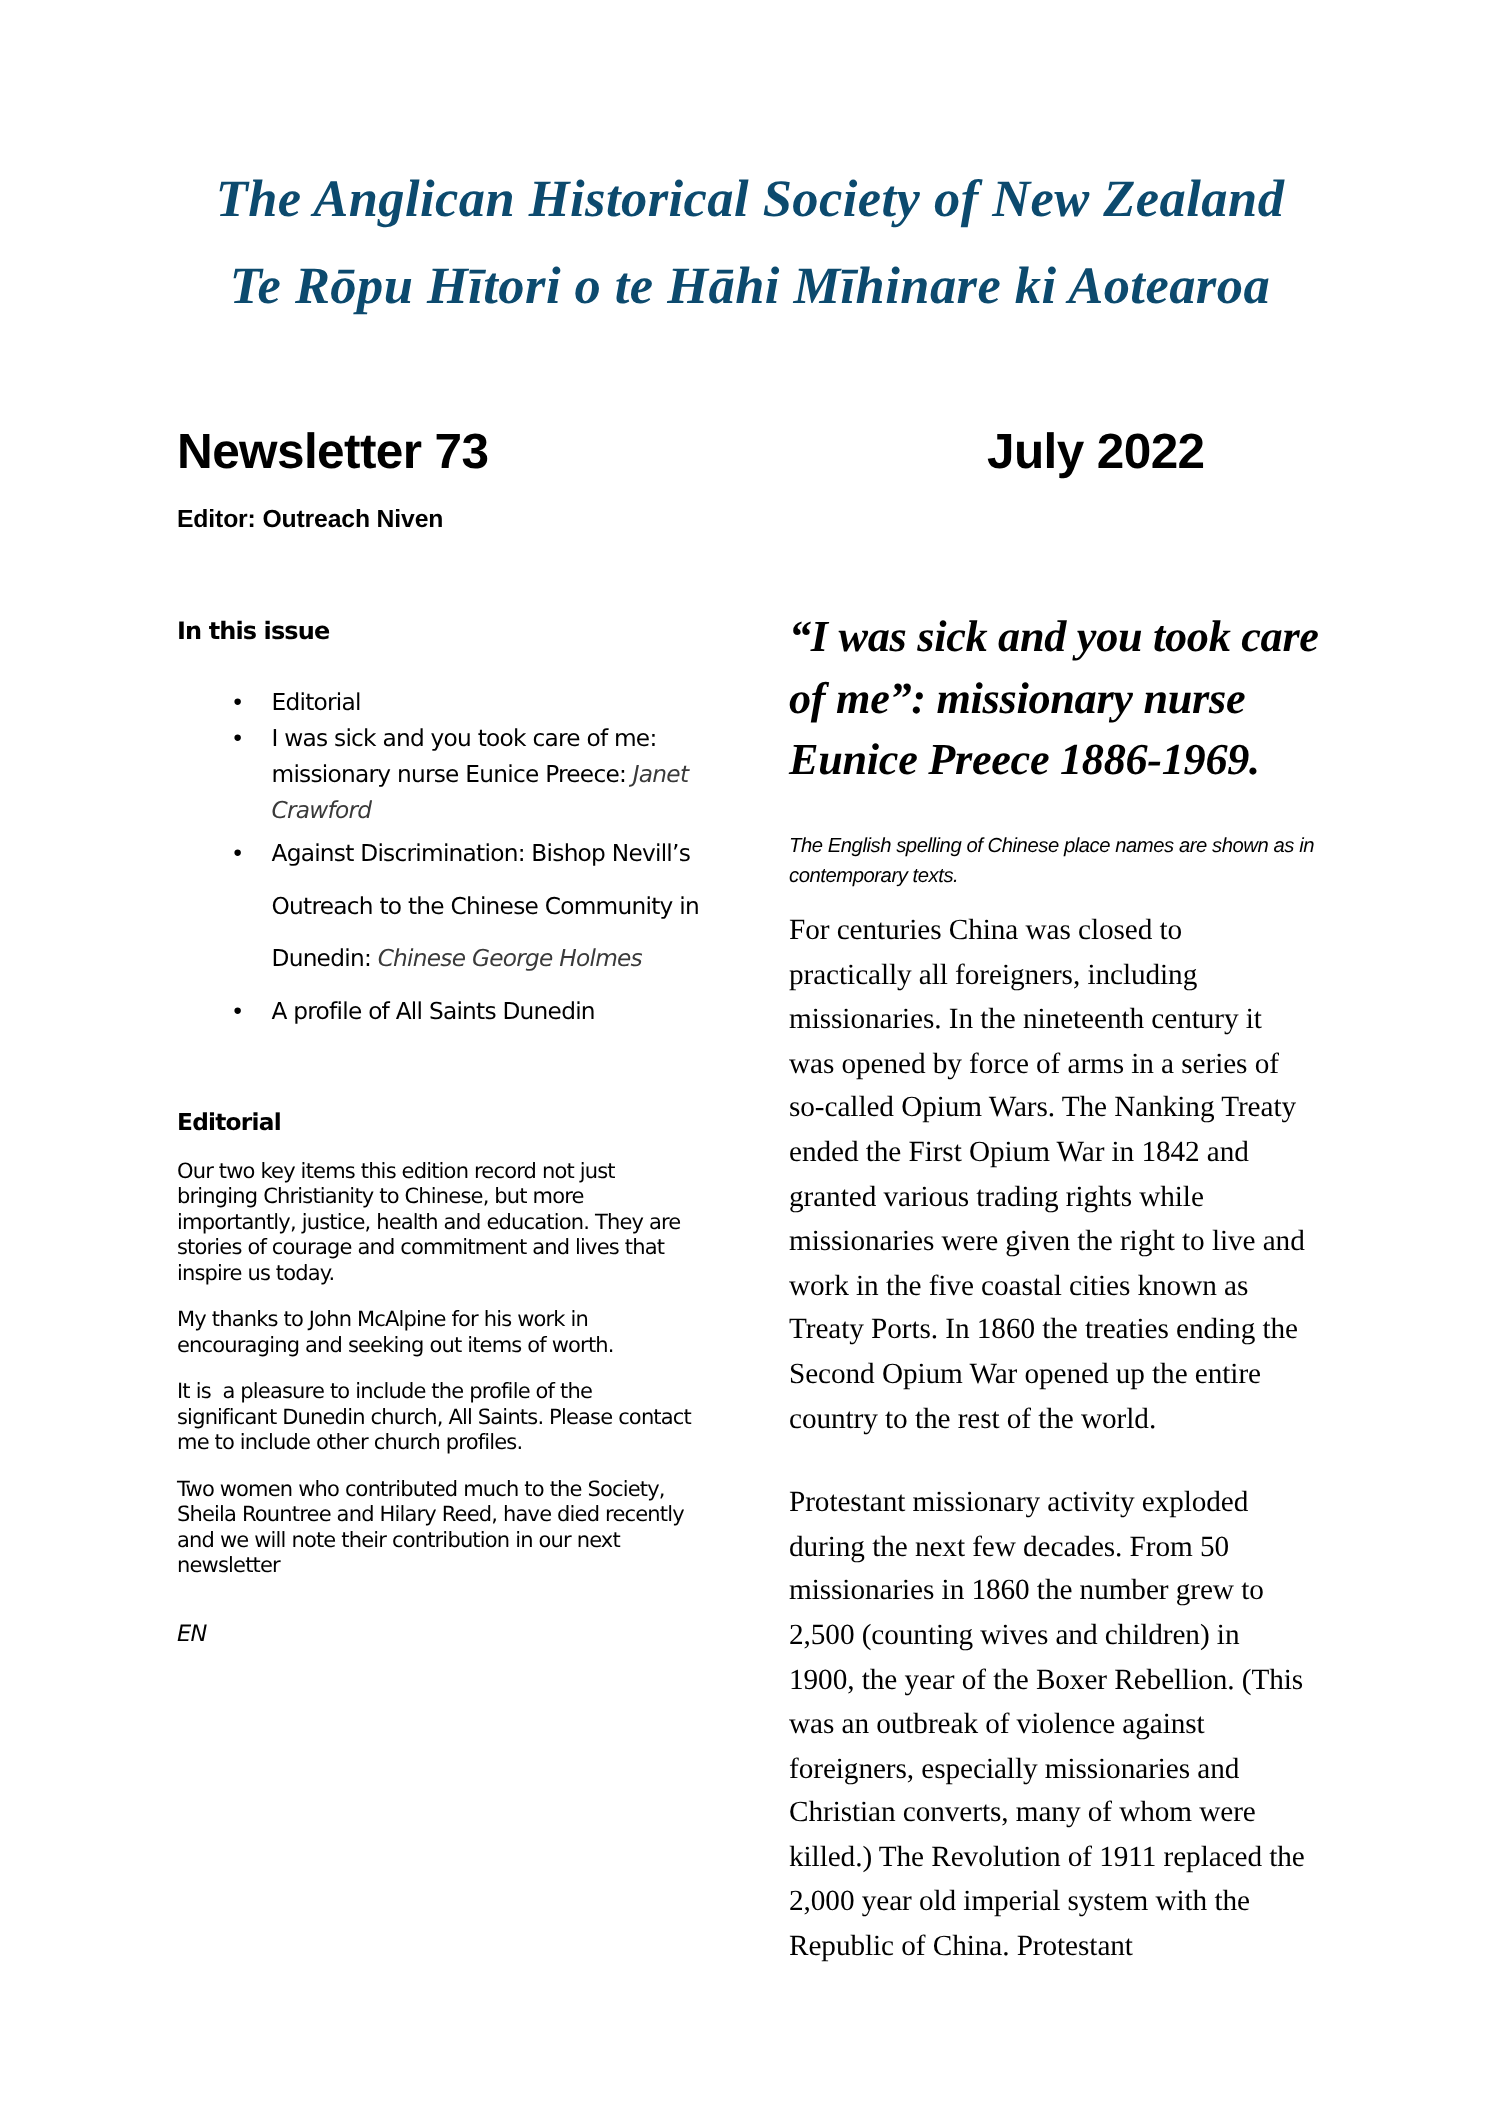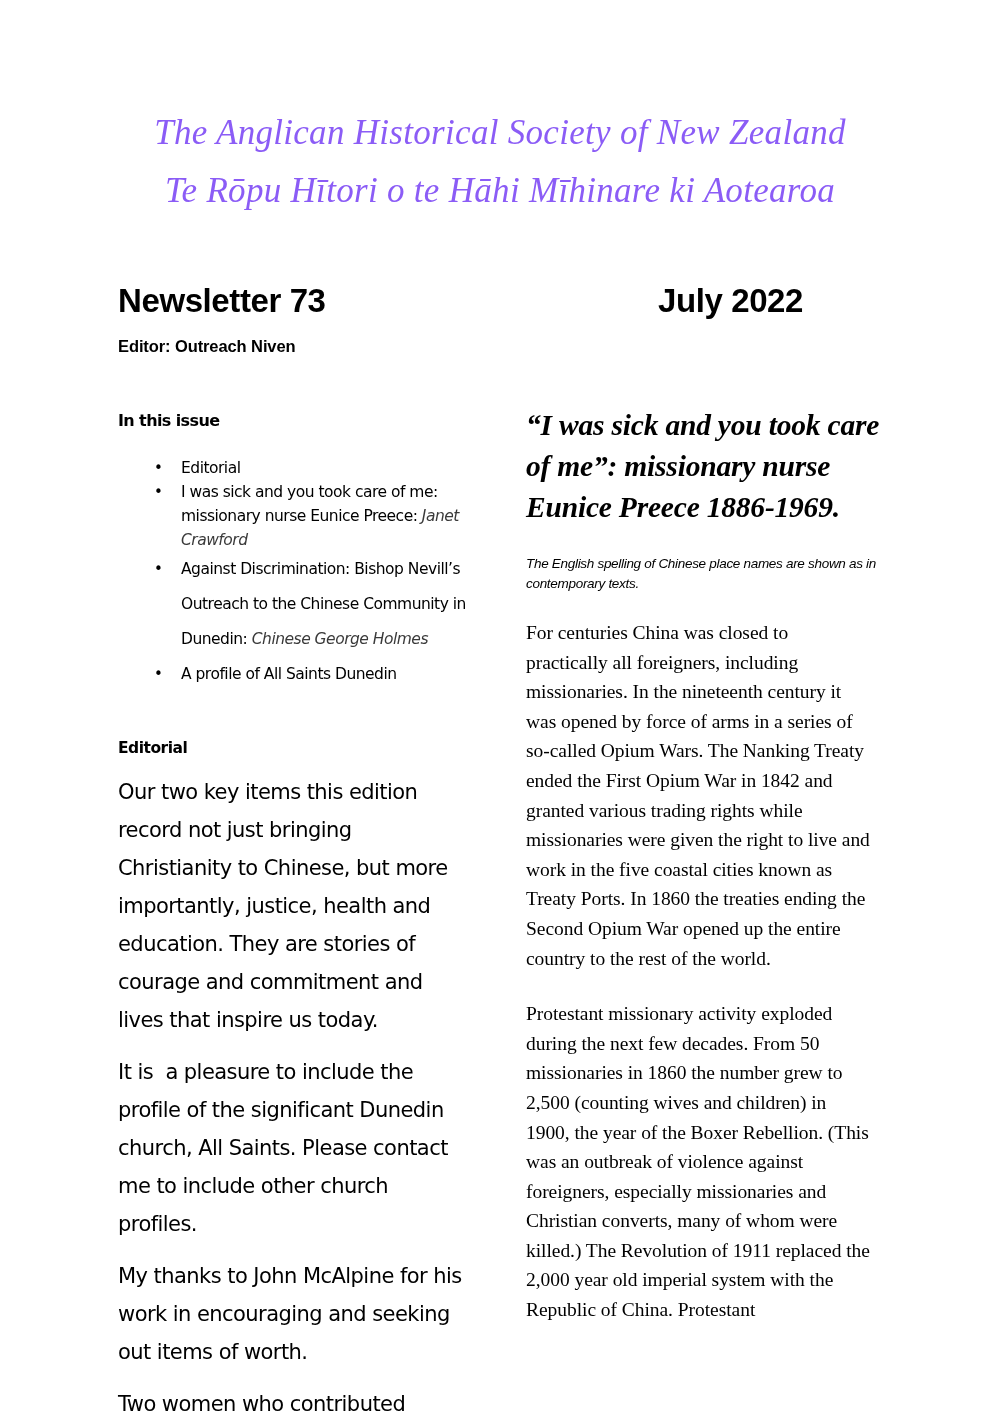--- a/index.html
+++ b/index.html
@@ -21,22 +21,22 @@
   .masthead {
     position: absolute;
     left: 0;
     top: 104px;
     width: 1000px;
     text-align: center;
   }
   .masthead-line {
     font-family: "Liberation Serif", "DejaVu Serif", serif;
     font-style: italic;
-    font-weight: normal;
-    color: #8b5cf6;
+    font-weight: bold;
+    color: #0c4a6e;
     font-size: 35px;
     line-height: 58px;
     letter-spacing: 0.3px;
     white-space: nowrap;
   }
 
   
   .issue-row {
     position: absolute;
     left: 118px;
@@ -122,22 +122,22 @@
   .section-heading {
     font-family: "DejaVu Sans", sans-serif;
     font-weight: bold;
     font-size: 15.5px;
     line-height: 22px;
     letter-spacing: -0.5px;
     margin: 45px 0 14px 0;
   }
   .ed-para {
     font-family: "DejaVu Sans", sans-serif;
-    font-size: 21px;
-    line-height: 38px;
+    font-size: 14px;
+    line-height: 17px;
     letter-spacing: -0.55px;
     margin: 0 16px 14px 0;
     white-space: pre-wrap;
   }
   .ed-sign {
     font-family: "DejaVu Sans", sans-serif;
     font-style: italic;
     font-size: 15px;
     line-height: 24px;
     letter-spacing: -0.4px;
@@ -153,21 +153,21 @@
     line-height: 41px;
     letter-spacing: -0.2px;
     margin: 0 0 26px 0;
   }
   .article-note {
     font-family: "Liberation Sans", sans-serif;
     font-style: italic;
     font-size: 13.5px;
     line-height: 20px;
     letter-spacing: -0.3px;
-    margin: 0 0 24px 0;
+    margin: 0 0 12px 0;
   }
   .article-para {
     font-family: "Liberation Serif", "DejaVu Serif", serif;
     font-size: 19.5px;
     line-height: 29.6px;
     letter-spacing: -0.05px;
     margin: 0 10px 26px 0;
   }
 </style>
 </head>
@@ -199,22 +199,22 @@
       <li class="toc-item loose">
         <span>Against Discrimination: Bishop Nevill’s Outreach to the Chinese Community in Dunedin: </span><span class="toc-author">Chinese George Holmes</span>
       </li>
       <li class="toc-item loose">
         <span>A profile of All Saints Dunedin</span><span class="toc-author"></span>
       </li>
     </ul>
 
     <div class="section-heading">Editorial</div>
     <p class="ed-para">Our two key items this edition record not just bringing Christianity to Chinese, but more importantly, justice, health and education. They are stories of courage and commitment and lives that inspire us today.</p>
+    <p class="ed-para">My thanks to John McAlpine for his work in encouraging and seeking out items of worth.</p>
     <p class="ed-para">It is  a pleasure to include the profile of the significant Dunedin church, All Saints. Please contact me to include other church profiles.</p>
-    <p class="ed-para">My thanks to John McAlpine for his work in encouraging and seeking out items of worth.</p>
     <p class="ed-para">Two women who contributed much to the Society, Sheila Rountree and Hilary Reed, have died recently and we will note their contribution in our next newsletter</p>
     <p class="ed-sign">EN</p>
   </div>
 
   <div class="col-right">
     <h1 class="article-title">“I was sick and you took care of me”: missionary nurse Eunice Preece 1886-1969.</h1>
     <p class="article-note">The English spelling of Chinese place names are shown as in contemporary texts.</p>
     <p class="article-para">For centuries China was closed to practically all foreigners, including missionaries. In the nineteenth century it was opened by force of arms in a series of so-called Opium Wars. The Nanking Treaty ended the First Opium War in 1842 and granted various trading rights while missionaries were given the right to live and work in the five coastal cities known as Treaty Ports. In 1860 the treaties ending the Second Opium War opened up the entire country to the rest of the world.</p>
     <p class="article-para">Protestant missionary activity exploded during the next few decades. From 50 missionaries in 1860 the number grew to 2,500 (counting wives and children) in 1900, the year of the Boxer Rebellion. (This was an outbreak of violence against foreigners, especially missionaries and Christian converts, many of whom were killed.) The Revolution of 1911 replaced the 2,000 year old imperial system with the Republic of China. Protestant</p>
   </div>

